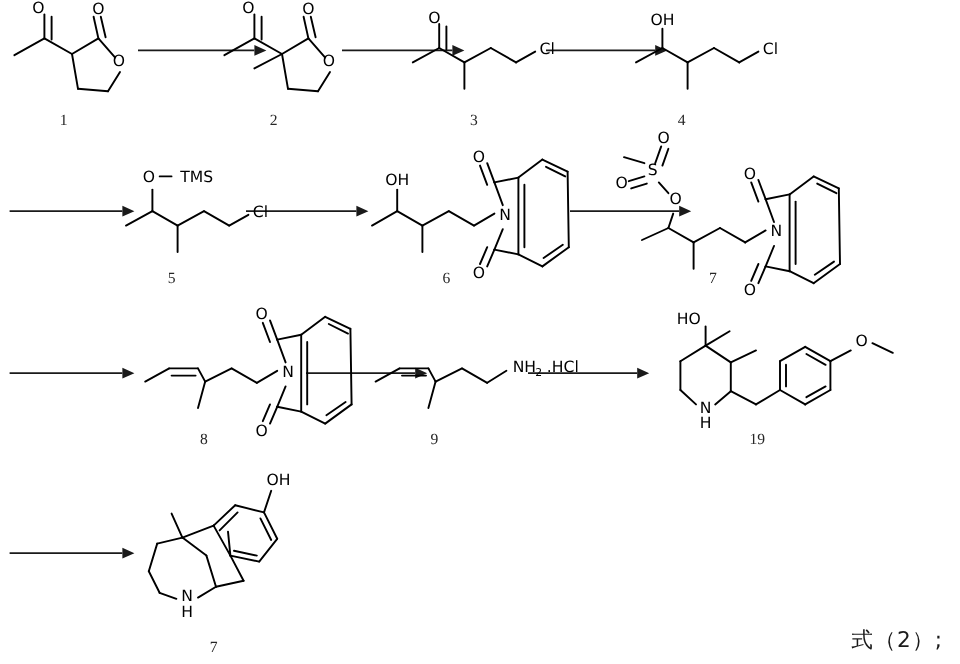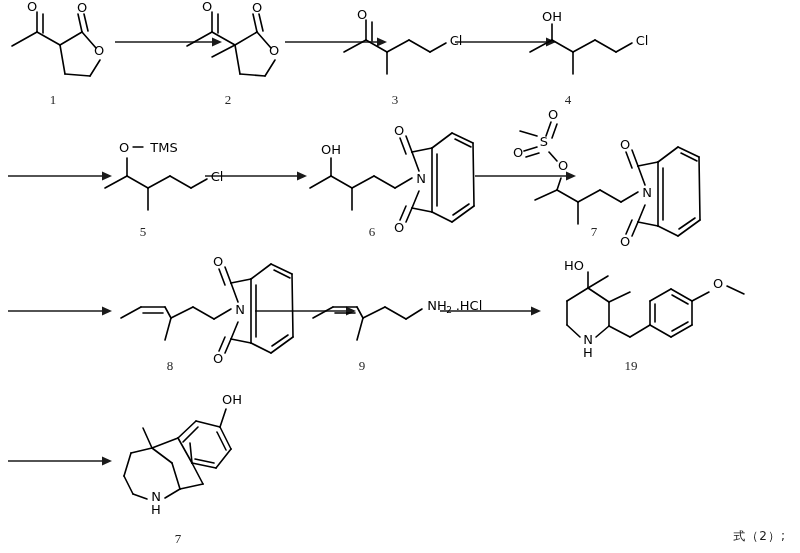--- a/index.html
+++ b/index.html
@@ -29,21 +29,21 @@
     color: #262626;
     text-align: center;
     transform: translateX(-50%);
     white-space: nowrap;
   }
   #formula-tag {
     position: absolute;
     right: 14px;
     bottom: 8px;
     font-family: "DejaVu Sans", sans-serif;
-    font-size: 12px;
+    font-size: 18px;
     color: #1a1a1a;
     letter-spacing: 1px;
     white-space: nowrap;
   }
   svg text {
     font-family: "DejaVu Sans", sans-serif;
     fill: #000000;
   }
   .atom {
     font-size: 13px;

